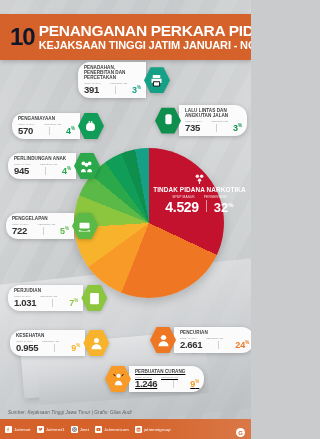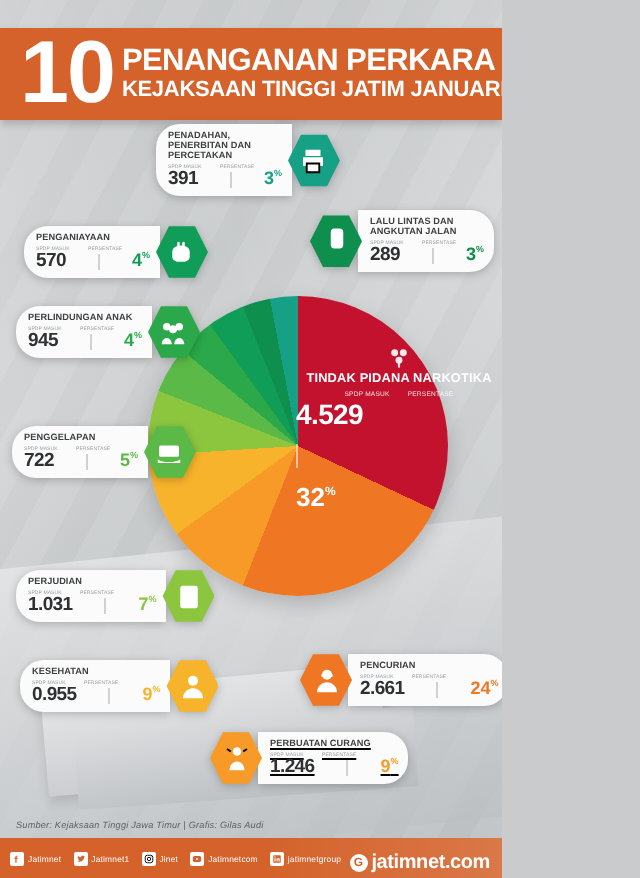--- a/index.html
+++ b/index.html
@@ -27,41 +27,41 @@
       background:linear-gradient(175deg,#e7e8ea,#c4c7ca); transform:rotate(-5deg);
       border-radius:2px; box-shadow:0 3px 6px rgba(0,0,0,.12); }
   .bg-book2 { position:absolute; left:38px; bottom:40px; width:170px; height:40px;
       background:linear-gradient(175deg,#dcdee0,#b9bcbf); transform:rotate(-4deg);
       border-radius:2px; }
 
   
   .header { position:absolute; top:14px; left:0; width:251px; height:46px;
       background:#d4622a; display:flex; align-items:center; padding-left:10px;
       box-shadow:0 2px 4px rgba(0,0,0,.18); }
-  .header-num { font-size:44px; font-weight:bold; color:#ffffff; line-height:.9;
+  .header-num { font-size:24px; font-weight:bold; color:#0f172a; line-height:.9;
       letter-spacing:-1px; margin-right:4px; font-family:"Liberation Sans", sans-serif; }
   .header-txt { display:flex; flex-direction:column; justify-content:center; }
   .header-l1 { font-size:15.5px; font-weight:bold; color:#fff; line-height:1.02;
       letter-spacing:-.3px; white-space:nowrap; }
   .header-l2 { font-size:11px; font-weight:bold; color:#fff; line-height:1.1;
       letter-spacing:-.15px; white-space:nowrap; margin-top:1px; }
 
   
   .pie-wrap { position:absolute; left:74px; top:148px; width:150px; height:150px; }
   .pie { position:absolute; inset:0; border-radius:50%;
          box-shadow:0 4px 10px rgba(0,0,0,.18); }
 
   
   .narko { position:absolute; left:148px; top:172px; width:103px; height:58px;
       color:#fff; text-align:center; z-index:6; }
   .narko-title { font-size:6.4px; font-weight:bold; letter-spacing:.1px; white-space:nowrap; }
   .narko-sub { display:flex; justify-content:center; gap:9px; font-size:3.3px;
       opacity:.88; margin-top:2px; letter-spacing:.1px; }
   .narko-vals { display:flex; justify-content:center; align-items:baseline; gap:7px;
-      margin-top:0px;flex-direction:column; }
+      margin-top:0px; }
   .narko-num { font-size:14px; font-weight:bold; letter-spacing:-.3px; }
   .narko-div { width:1px; height:12px; background:rgba(255,255,255,.55); }
   .narko-pct { font-size:13px; font-weight:bold; }
   .narko-pct sup { font-size:6px; }
 
   
   .pill { position:absolute; display:flex; align-items:center; z-index:5;
       filter:drop-shadow(0 1px 2px rgba(0,0,0,.22)); }
   .pill-body { background:#fbfbfb; padding:3px 5px 3px 6px; display:flex;
       flex-direction:column; justify-content:center; min-height:24px; }
@@ -297,21 +297,21 @@
         </div>
       </div>
       <div class="pill right" style="left: 155px; top: 105px;">
         <div class="pill-body">
           <div class="pill-title">LALU LINTAS DAN<br>ANGKUTAN JALAN</div>
           <div class="pill-heads">
             <span>SPDP MASUK</span>
             <span>PERSENTASE</span>
           </div>
           <div class="pill-vals">
-            <span class="pill-num">289</span>
+            <span class="pill-num">735</span>
             <span class="pill-sep"></span>
             <span class="pill-pct" style="color:#0e8f4d">3<sup>%</sup></span>
           </div>
         </div>
         <div class="hexicon" style="background:#0e8f4d">
           <svg viewBox="0 0 24 24" width="15" height="15" fill="#ffffff">
             <rect x="7" y="2" width="10" height="16" rx="3"></rect>
             <circle cx="12" cy="6" r="1.6" fill="#fff"></circle>
             <circle cx="12" cy="10" r="1.6" fill="#fff"></circle>
             <circle cx="12" cy="14" r="1.6" fill="#fff"></circle>
@@ -389,16 +389,15 @@
             </svg>
           </span>
           <span class="social-tx">jatimnetgroup</span>
         </div>
       </div>
     <div class="footer-plate"></div>
     <div class="brand">
       <div class="brand-dot">
           <span>G</span>
         </div>
-      <div class="brand-tx">jatimnet.com</div>
     </div>
   </div>
 </div>
 
 </body></html>

